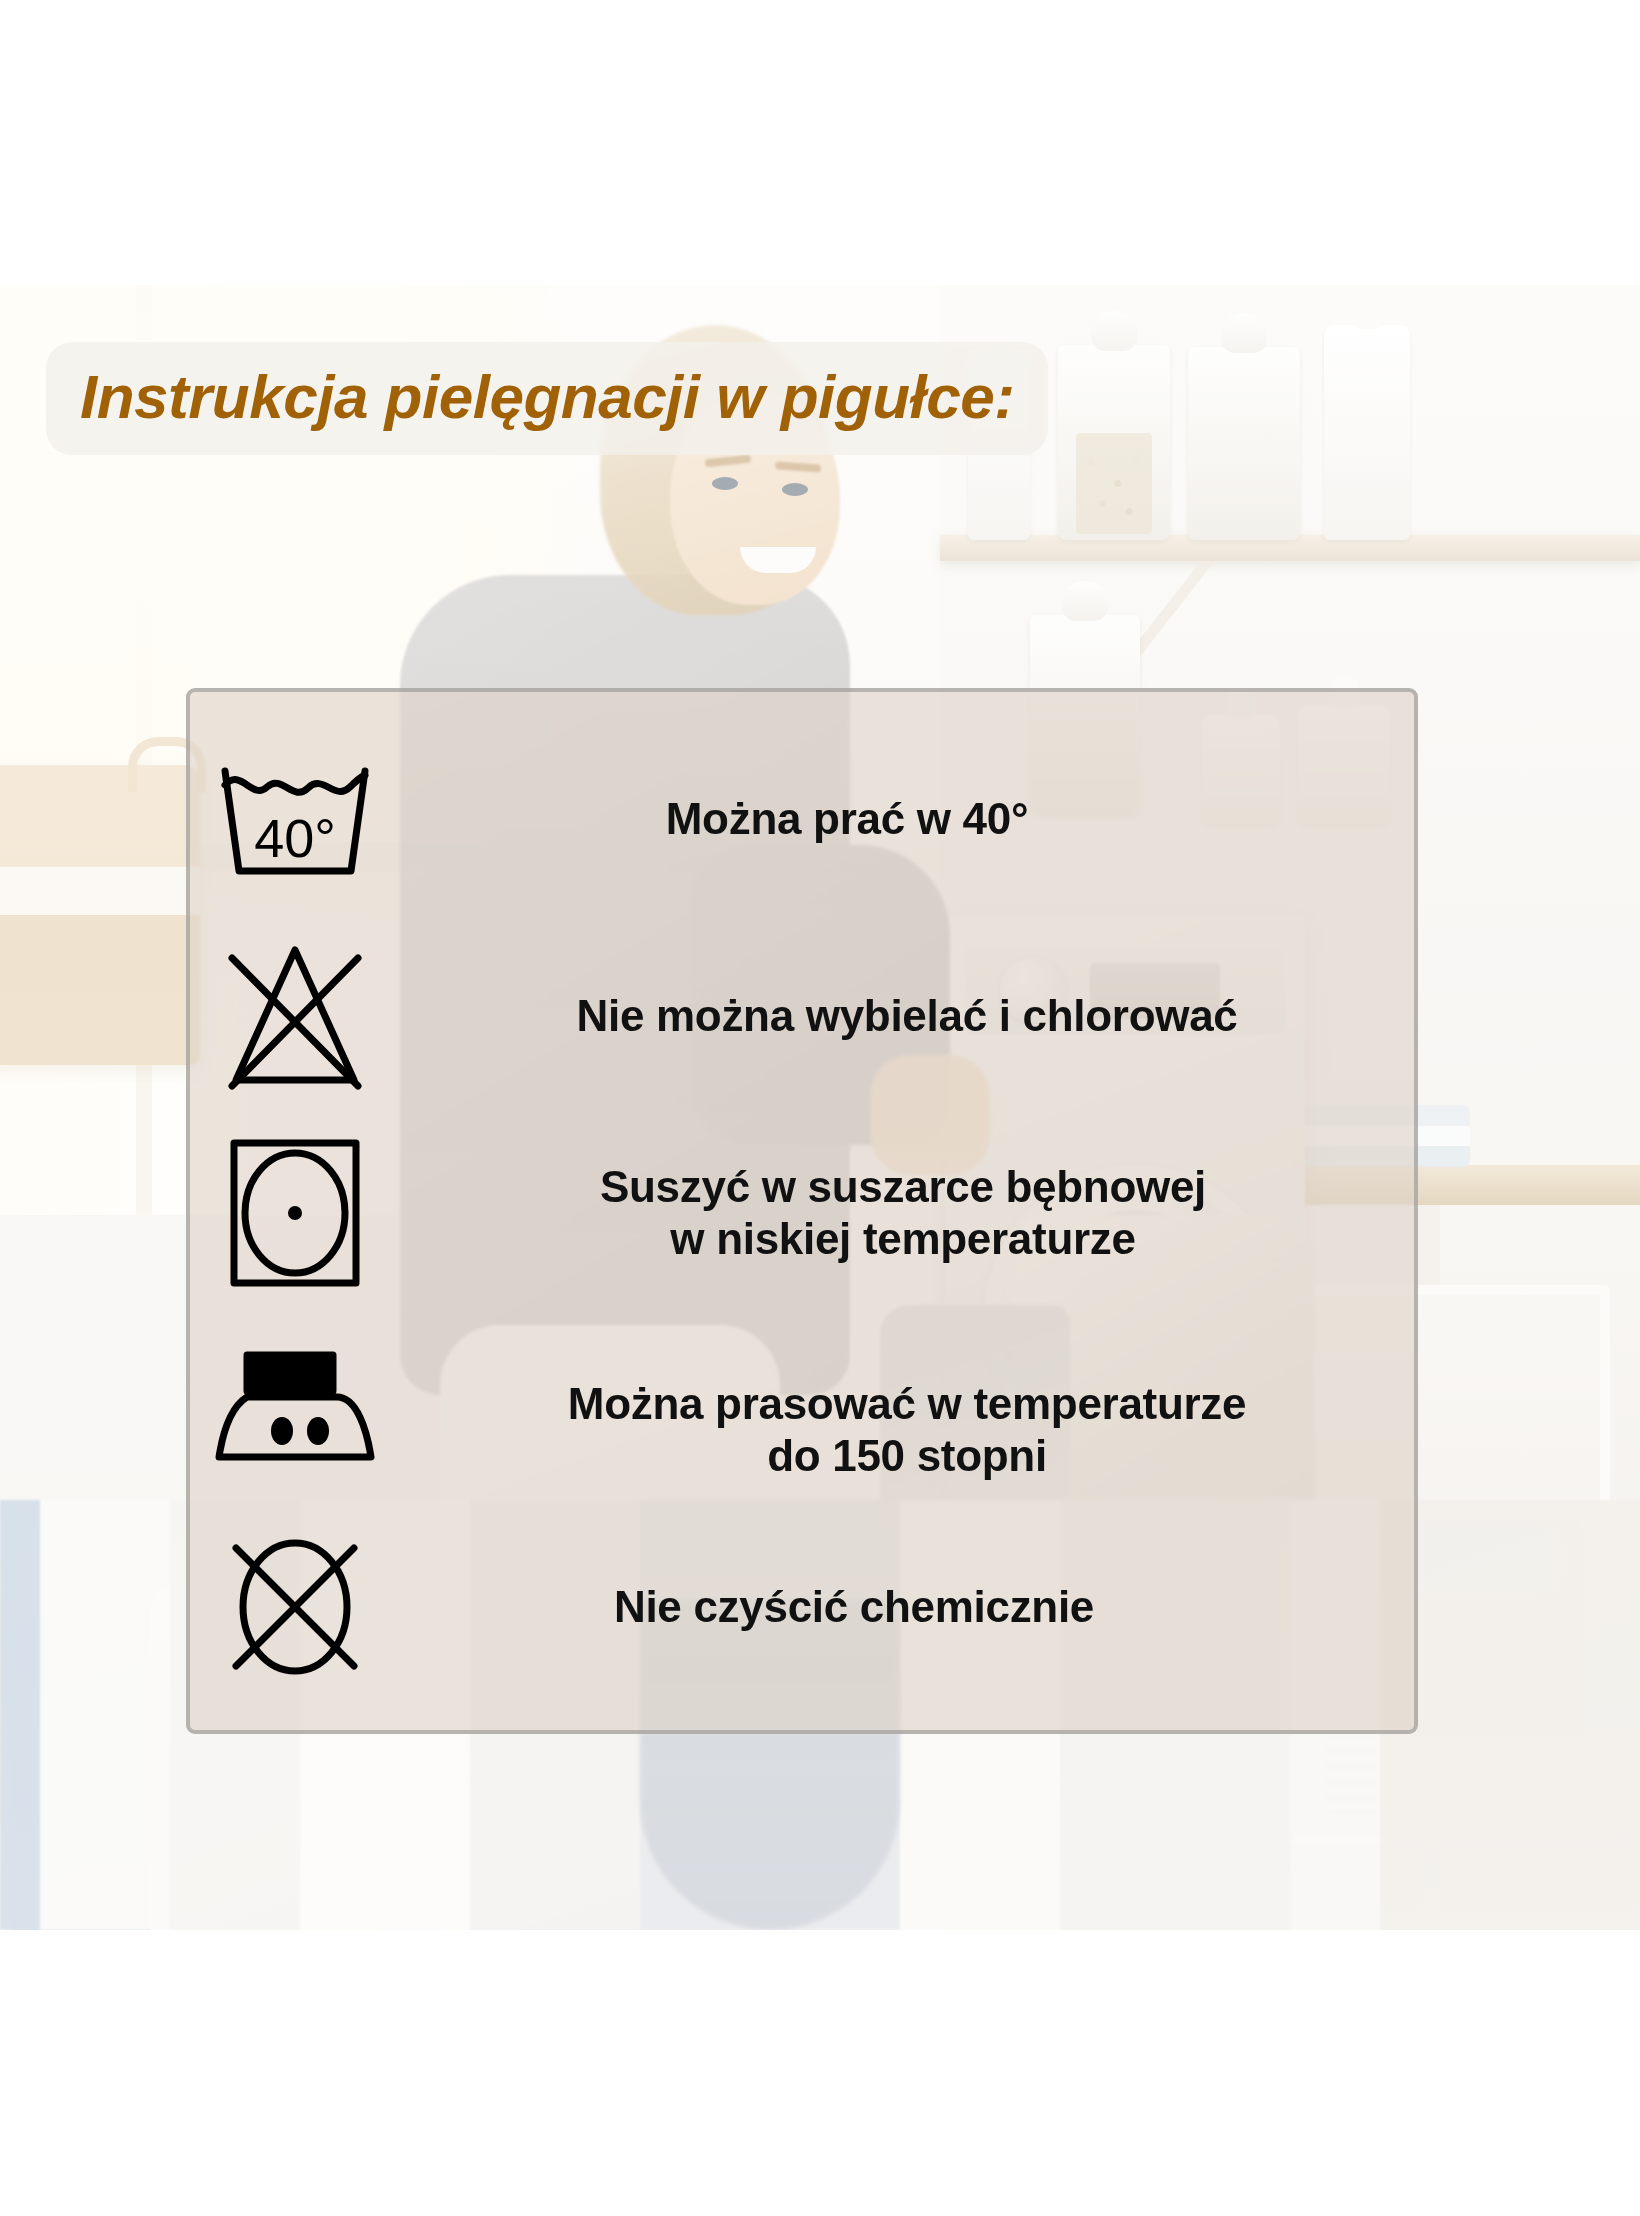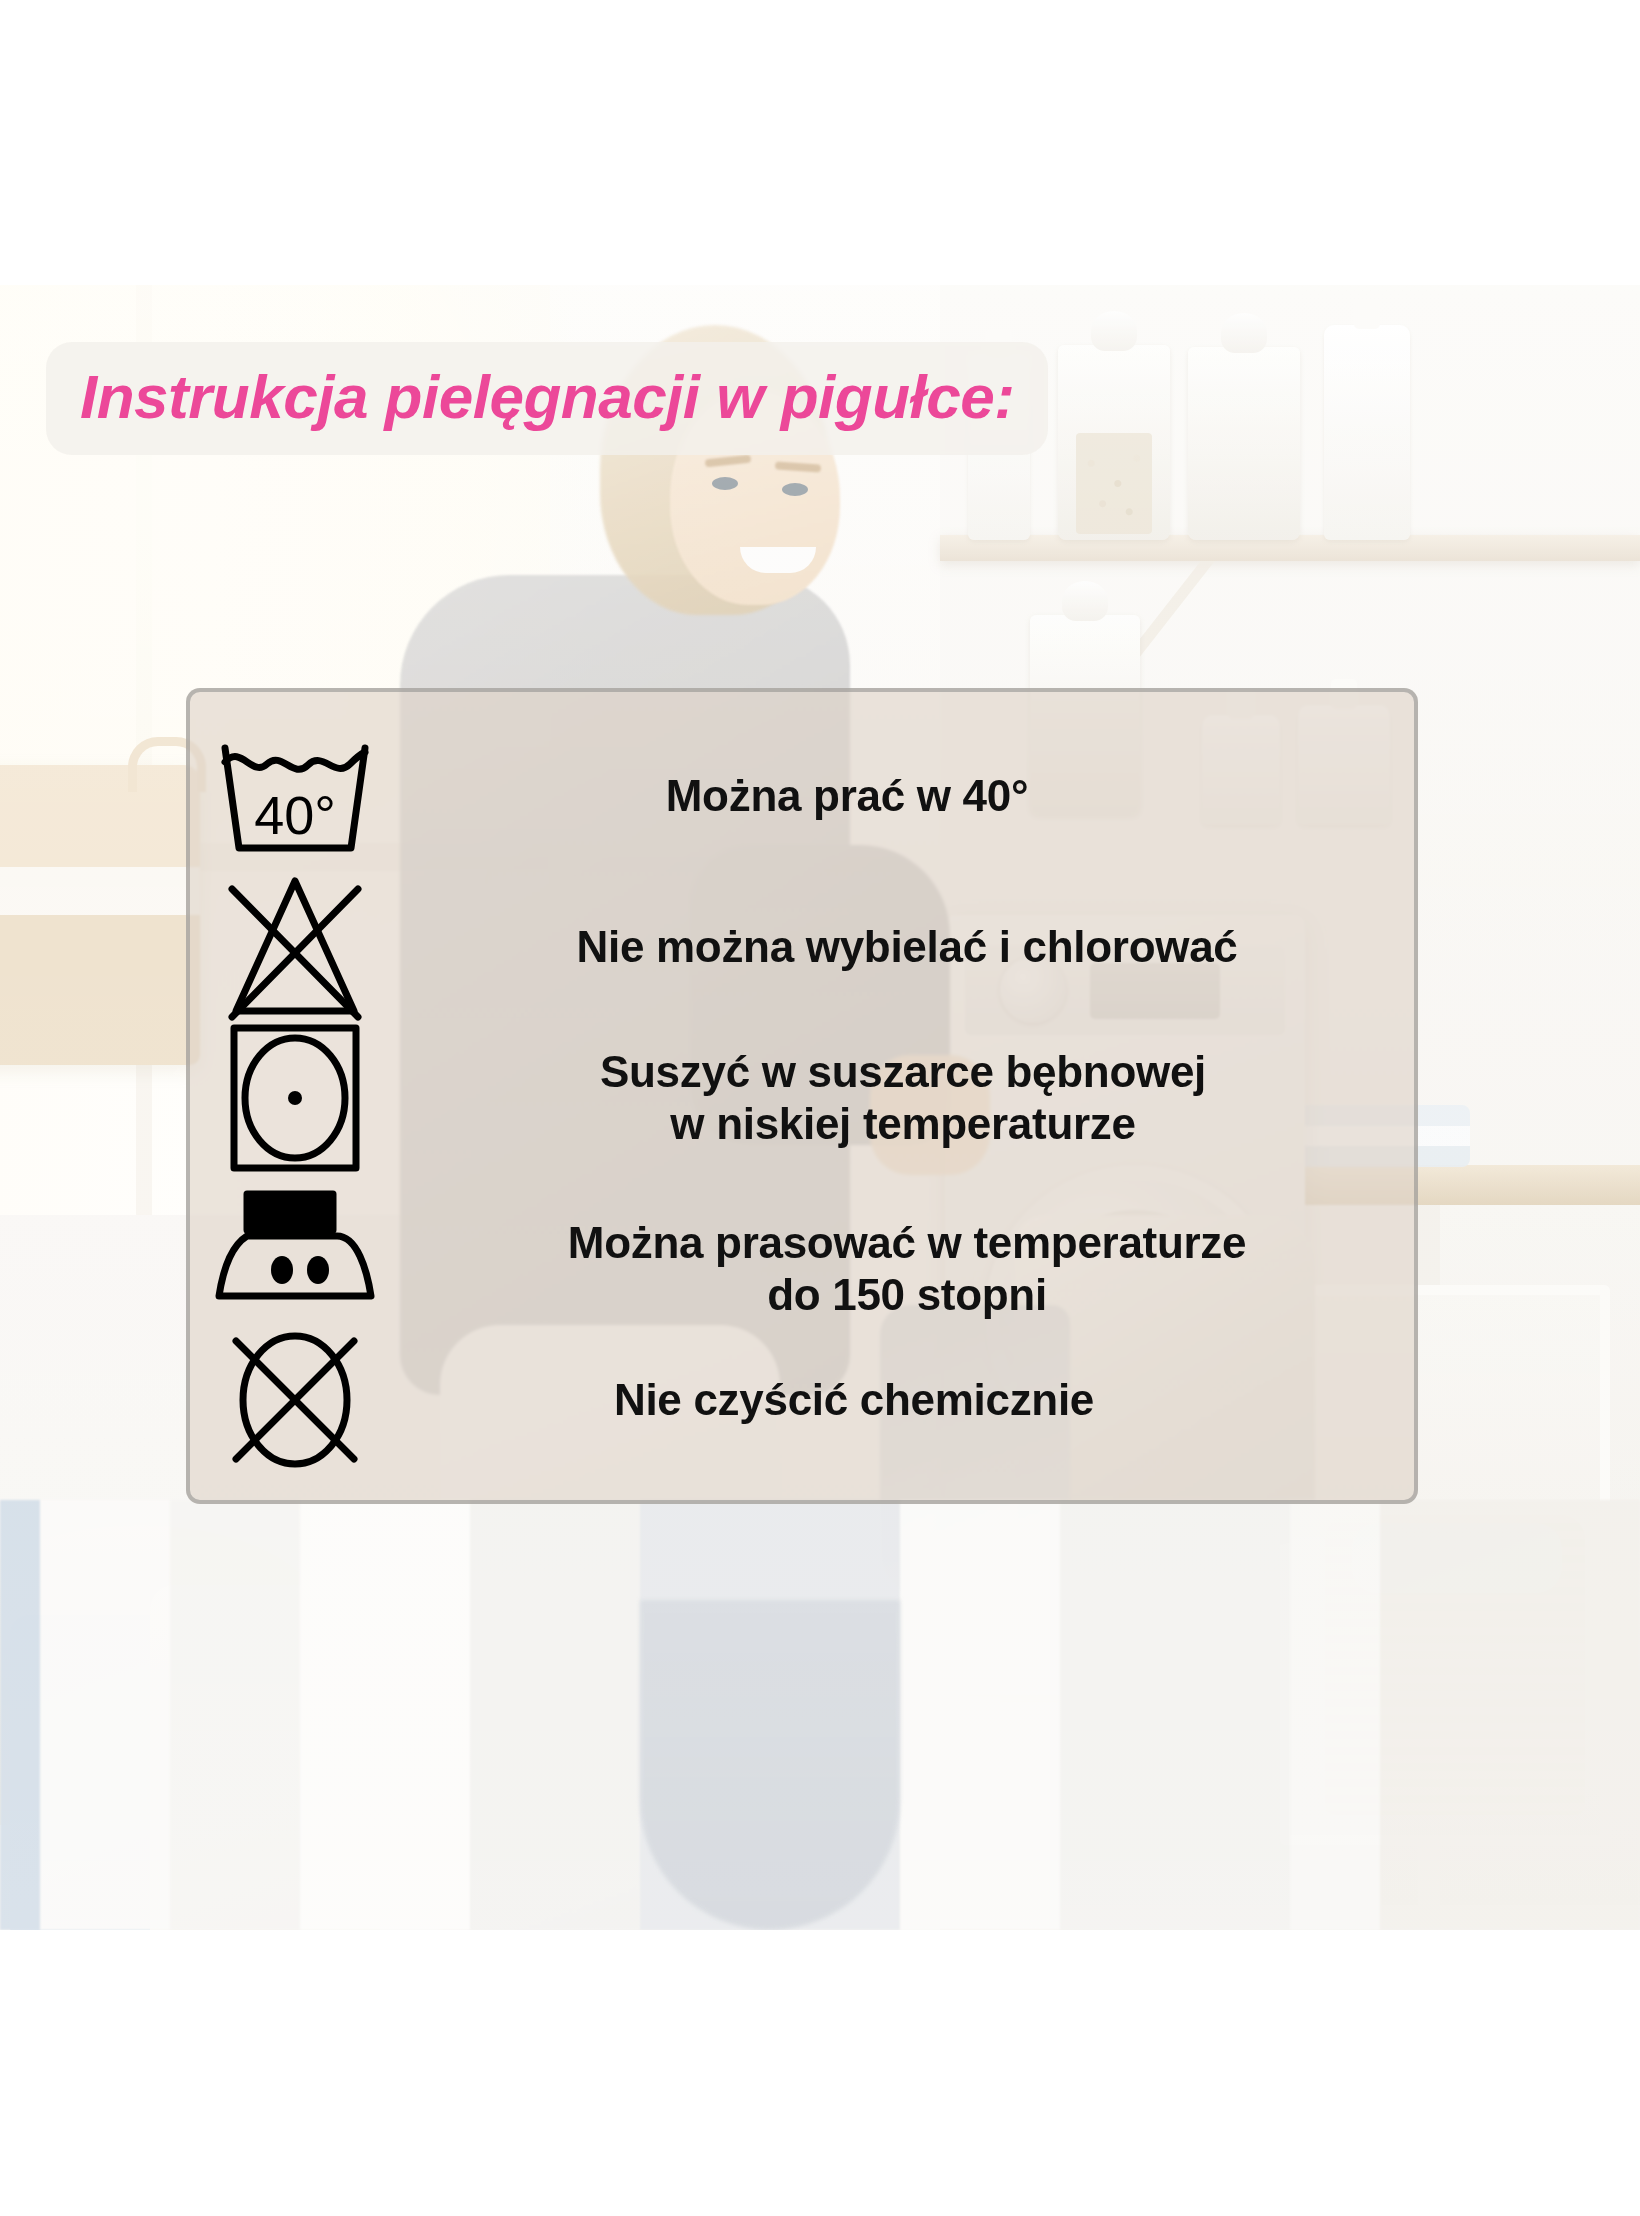--- a/index.html
+++ b/index.html
@@ -290,30 +290,30 @@
   
   .title-pill{
     position:absolute; left:46px; top:342px;
     padding:22px 34px 26px 34px;
     background:rgba(243,240,235,.82);
     border-radius:26px;
     backdrop-filter:blur(2px);
   }
   .title-text{
     font-size:62px; font-weight:bold; font-style:italic;
-    color:#ec4899; letter-spacing:-0.5px; white-space:nowrap;
+    color:#a16207; letter-spacing:-0.5px; white-space:nowrap;
     line-height:1.05;
   }
 
   
   .care-card{
     position:absolute; left:186px; top:688px;
-    width:1232px; height:816px;
+    width:1232px; height:1046px;
     border:4px solid rgba(140,140,140,.55);
-    border-radius:14px;
+    border-radius:9px;
     background:rgba(221,210,198,.60);
     backdrop-filter:blur(1px);
   }
 
   .rows{
     position:absolute; inset:0;
     display:flex; flex-direction:column;
     padding:28px 0 24px 0;
   }
   .row{

